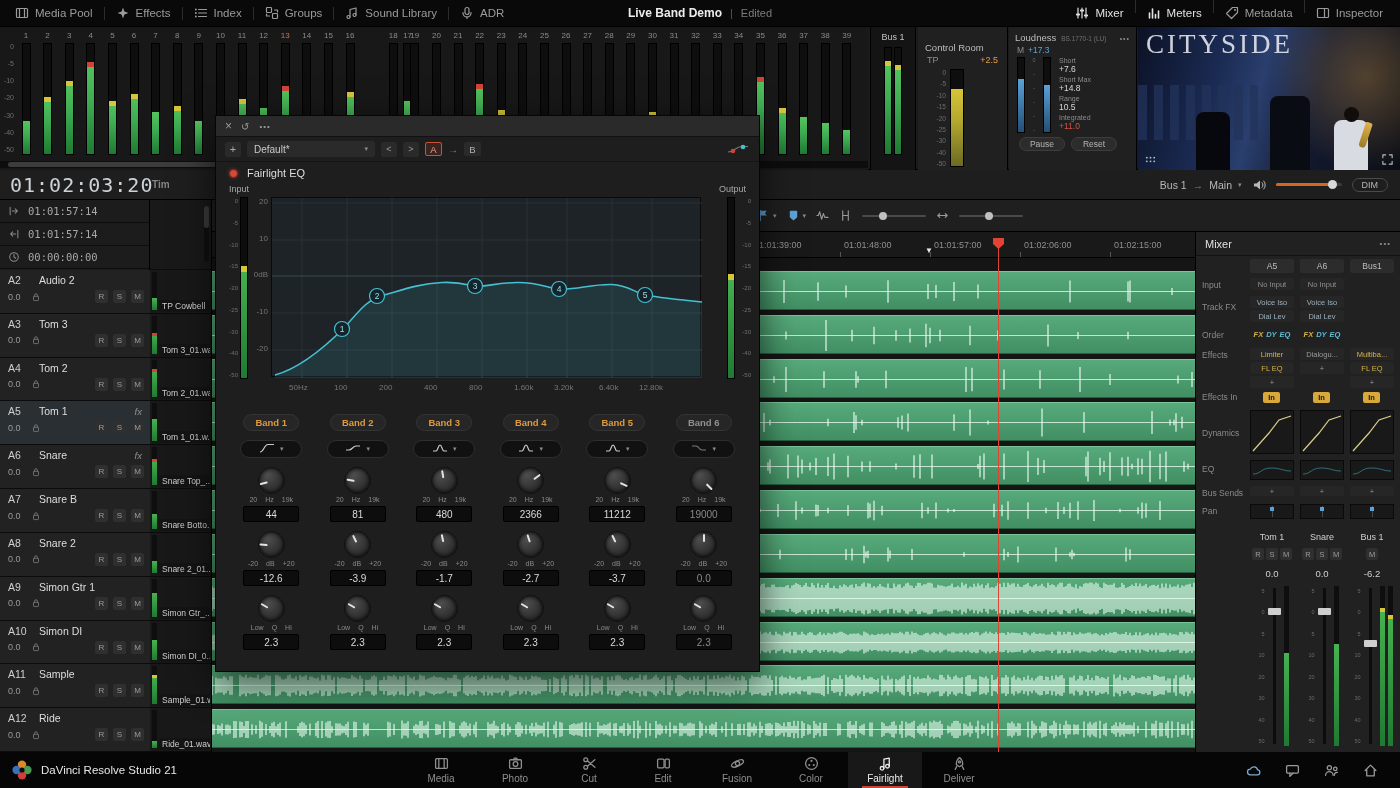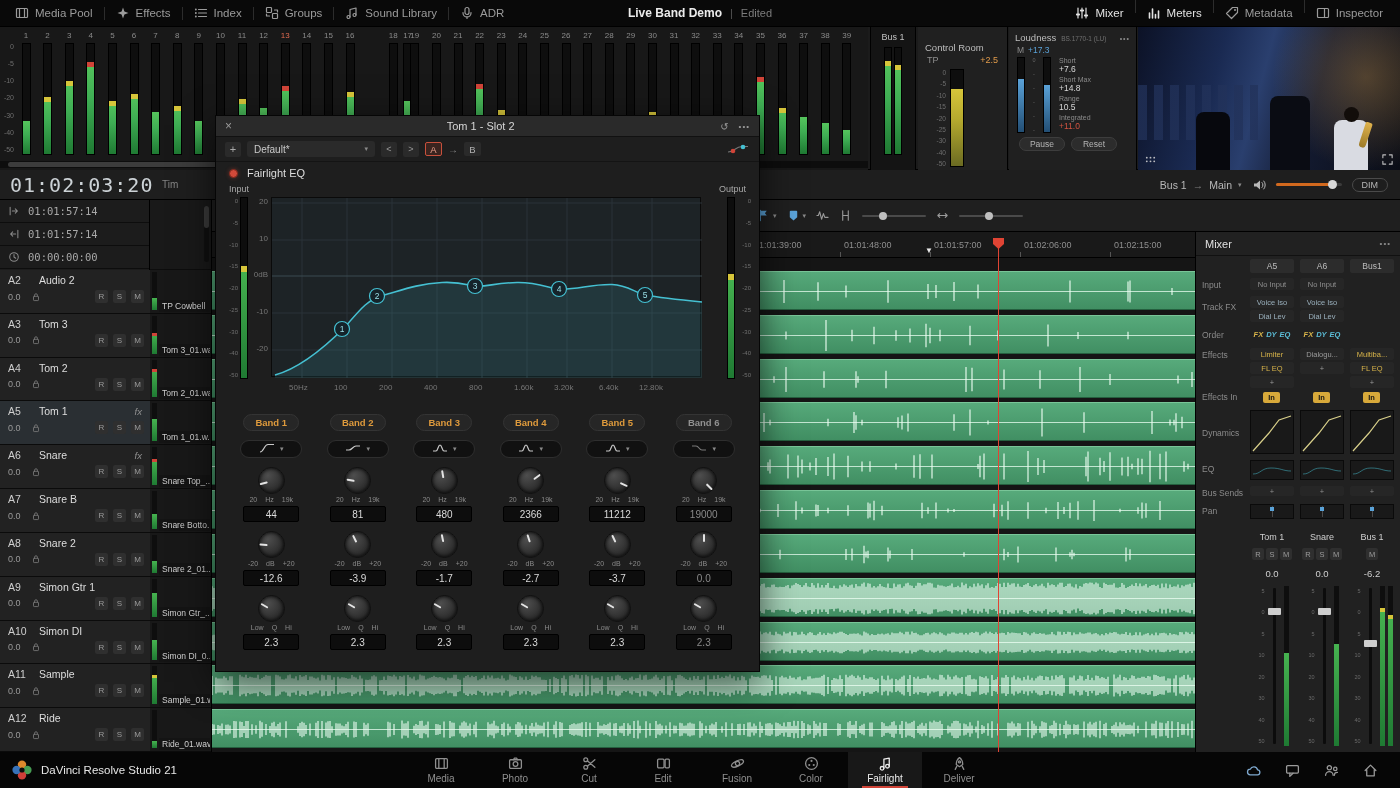--- a/index.html
+++ b/index.html
@@ -74,21 +74,21 @@
   .mon-glow{position:absolute;right:-20px;top:0;width:180px;height:143px;background:radial-gradient(circle at 70% 35%,rgba(235,170,70,.30),transparent 60%);}
   .fig{position:absolute;bottom:0;background:#07080d;border-radius:8px 8px 0 0;}
   .fig.shirt{background:#d9dbe2;}
   .fig-head{position:absolute;border-radius:50%;background:#120d0a;}
   .sax{position:absolute;width:7px;height:26px;background:linear-gradient(#e0b34d,#9c7a28);border-radius:3px 3px 6px 6px;transform:rotate(18deg);}
   .mon-ic{position:absolute;bottom:4px;color:#d8d8d8;opacity:.85;width:13px;height:13px;}
 
   
   .tcbar{position:absolute;top:170px;left:0;width:1400px;height:30px;background:#1e1e1e;border-bottom:1px solid #000;display:flex;align-items:center;}
   .tc-big{font-family:"DejaVu Sans Mono",monospace;font-size:20px;color:#ccd2d6;letter-spacing:1px;padding-left:10px;width:152px;}
-  .tc-label{color:#848484;font-size:10px;padding-left:10px;}
+  .tc-label{color:#848484;font-size:10px;font-weight:bold;}
   .tcbar-right{margin-left:auto;display:flex;align-items:center;gap:10px;padding-right:12px;}
   .bus-route{display:flex;gap:6px;align-items:center;color:#b8b8b8;font-size:10.5px;}
   .bus-route .arr{color:#7e7e7e;}
   .caret{font-size:7px;color:#8a8a8a;}
   .vol-slider{width:66px;height:3px;background:#3a3a3a;border-radius:2px;position:relative;}
   .vol-fill{position:absolute;left:0;top:0;bottom:0;width:84%;background:#d2691e;border-radius:2px;}
   .vol-knob{position:absolute;left:80%;top:-3px;width:9px;height:9px;border-radius:50%;background:#d8d8d8;}
   .dim-btn{border:1px solid #4a4a4a;border-radius:8px;padding:1px 9px;font-size:9px;color:#b5b5b5;}
 
   
@@ -679,20 +679,21 @@
             </div>
           </div>
       </div>
       <div class="loud-btns">
         <div class="loud-btn">Pause</div>
         <div class="loud-btn">Reset</div>
       </div>
     </div>
     <div class="monitor">
       <div class="mon-glow"></div>
+      <div class="mon-caption">CITYSIDE</div>
       <div class="mon-sky"></div>
       <div class="fig" style="left:58px;width:34px;height:58px;"></div>
       <div class="fig" style="left:132px;width:40px;height:74px;background:#0a0c13;"></div>
       <div class="fig shirt" style="left:196px;width:34px;height:50px;"></div>
       <div class="fig-head" style="left:206px;bottom:48px;width:15px;height:15px;"></div>
       <div class="sax" style="left:224px;bottom:22px;"></div>
       <div class="mon-ic" style="left:6px;"><svg viewBox="0 0 14 14" width="100%" height="100%" fill="none" stroke="currentColor" stroke-width="1.2" stroke-linecap="round" stroke-linejoin="round">
             <g fill="currentColor" stroke="none">
               <circle cx="3" cy="5" r="1"></circle>
               <circle cx="7" cy="5" r="1"></circle>
@@ -1341,21 +1342,20 @@
             <div class="fmfill" style="height: 82%;"></div>
             <div class="fmcap" style="bottom: calc(82% - 4px);"></div>
           </div>
         </div>
       </div>
   </div>
 
   <div class="eqwin">
     <div class="eq-title">
       <span class="eq-close">×</span>
-      <span class="eq-titletext">Tom 1 - Slot 2</span>
       <span class="eq-tbtns">
         <span>↺</span>
         <span class="od">•••</span>
       </span>
     </div>
     <div class="eq-preset">
       <span class="eq-plusbtn">+</span>
       <span class="eq-dd">
         <span>Default*</span>
           <span class="caret">▾</span>

